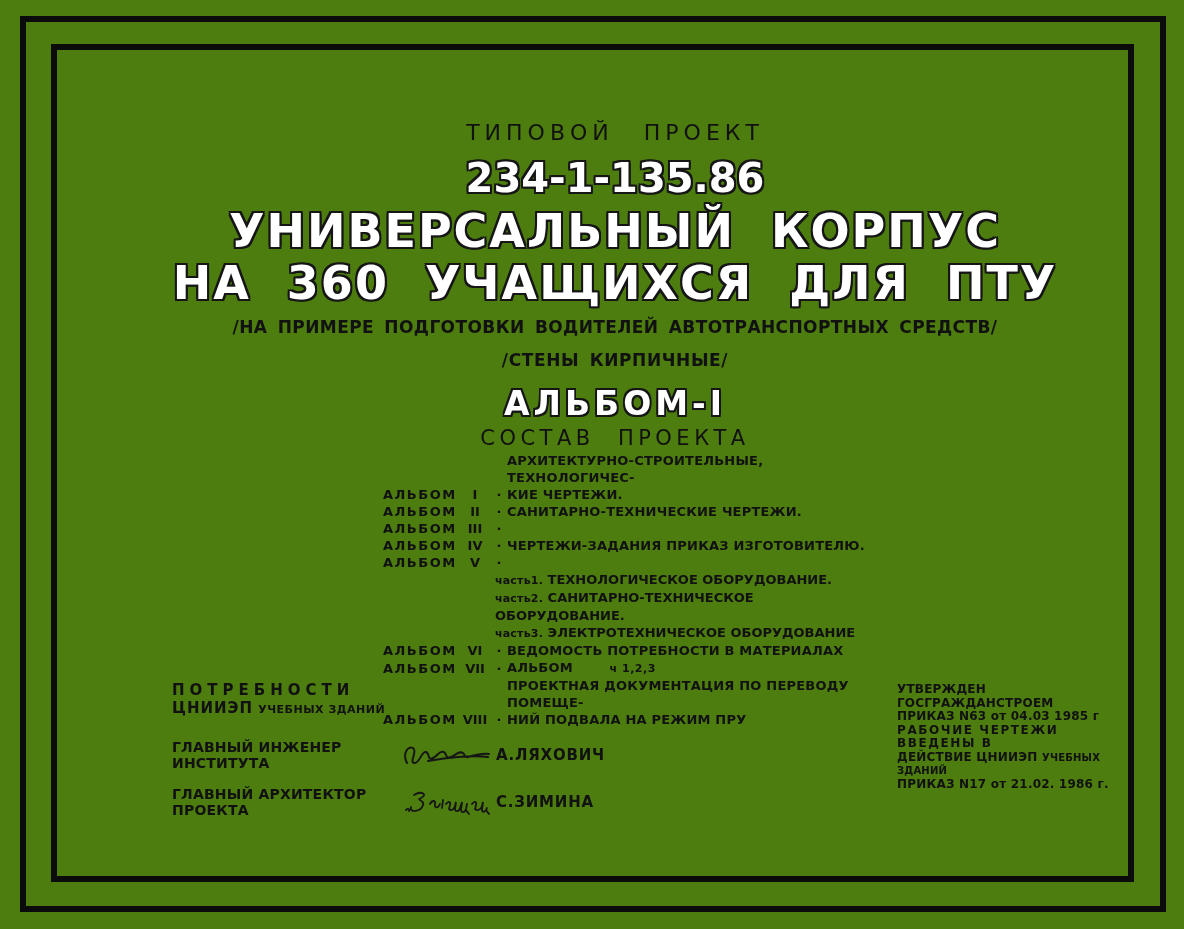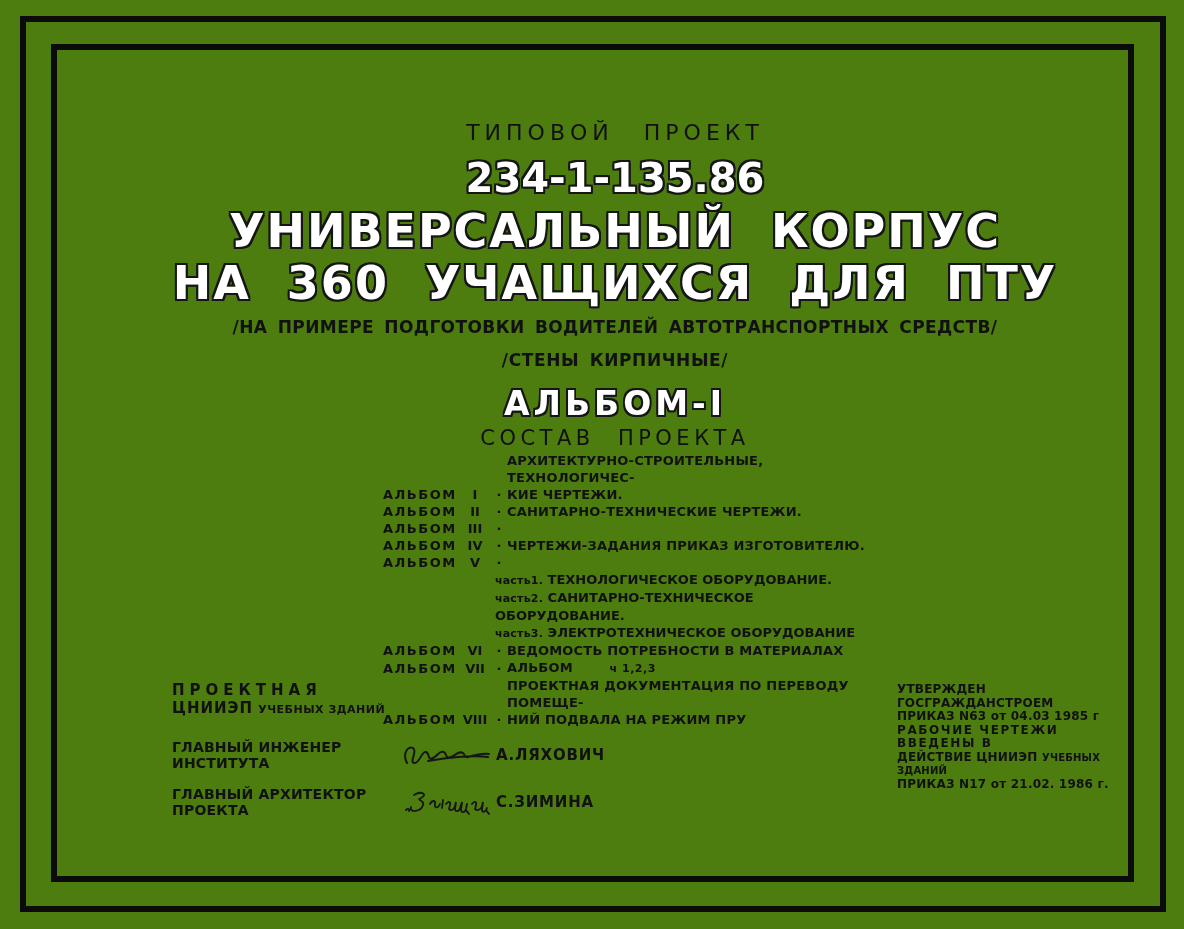--- a/index.html
+++ b/index.html
@@ -155,21 +155,21 @@
       <span class="al-dot">·</span>
       <span class="al-desc">
         <span style="display:block">ПРОЕКТНАЯ ДОКУМЕНТАЦИЯ ПО ПЕРЕВОДУ ПОМЕЩЕ-</span>
         <span style="display:block">НИЙ ПОДВАЛА НА РЕЖИМ ПРУ</span>
       </span>
     </div>
 
   </div>
 
   <div id="developed-block">
-    <div id="developed-heading">ПРОЕКТНАЯ</div>
+    <div id="developed-heading">ПОТРЕБНОСТИ</div>
     <div id="developed-org">
       <span class="org-main">ЦНИИЭП</span>
       <span class="org-small">УЧЕБНЫХ ЗДАНИЙ</span>
     </div>
     <div class="sign-row">
       <span class="role">ГЛАВНЫЙ ИНЖЕНЕР ИНСТИТУТА</span>
       <span class="sig">
         <svg width="92" height="26" viewBox="0 0 92 26" fill="none" xmlns="http://www.w3.org/2000/svg">
           <path d="M7 21 C2 12 8 3 13 6 C18 9 9 20 14 21 C20 22 21 9 26 10 C30 11 27 19 33 16 C39 13 39 8 44 10 C47 12 45 17 51 15 C57 12 59 9 63 11 C66 13 63 16 68 15 C75 13 84 11 89 12 M28 19 C48 15 75 13 88 15" stroke="#161616" stroke-width="2" stroke-linecap="round" fill="none"></path>
         </svg>

